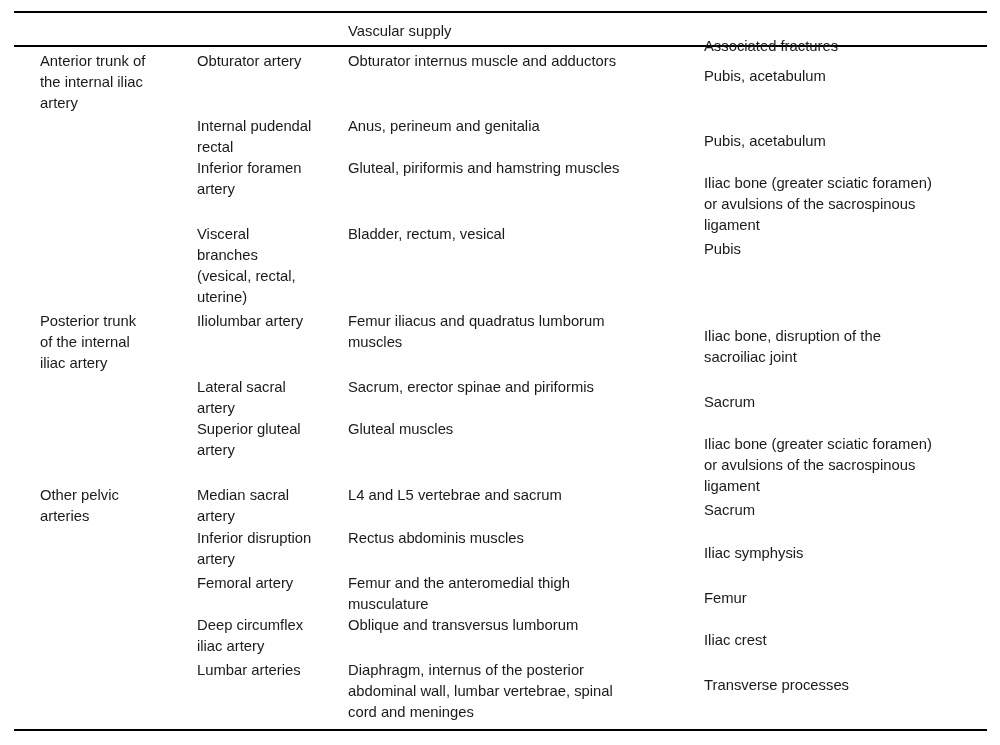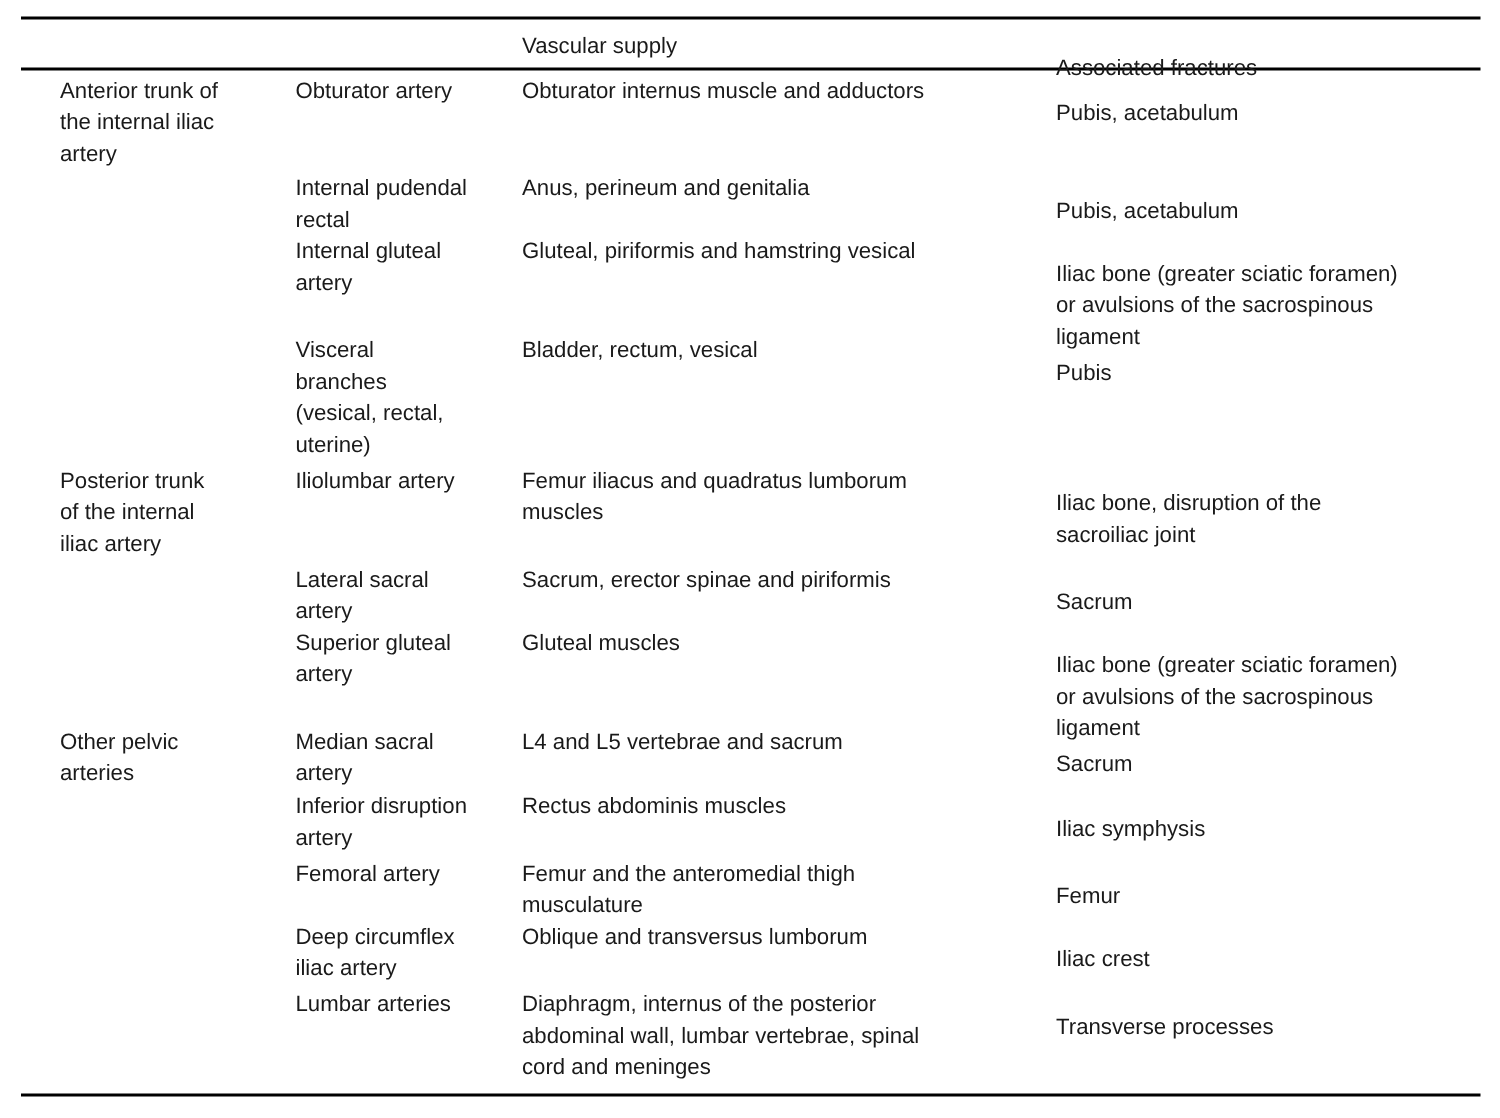--- a/index.html
+++ b/index.html
@@ -82,23 +82,23 @@
       </div>
       <div class="row" style="top: 116px;">
         <div class="cell c1"></div>
         <div class="cell c2">Internal pudendal
 rectal</div>
         <div class="cell c3">Anus, perineum and genitalia</div>
         <div class="cell c4">Pubis, acetabulum</div>
       </div>
       <div class="row" style="top: 158px;">
         <div class="cell c1"></div>
-        <div class="cell c2">Internal gluteal
+        <div class="cell c2">Inferior foramen
 artery</div>
-        <div class="cell c3">Gluteal, piriformis and hamstring vesical</div>
+        <div class="cell c3">Gluteal, piriformis and hamstring muscles</div>
         <div class="cell c4">Iliac bone (greater sciatic foramen)
 or avulsions of the sacrospinous
 ligament</div>
       </div>
       <div class="row" style="top: 224px;">
         <div class="cell c1"></div>
         <div class="cell c2">Visceral
 branches
 (vesical, rectal,
 uterine)</div>

